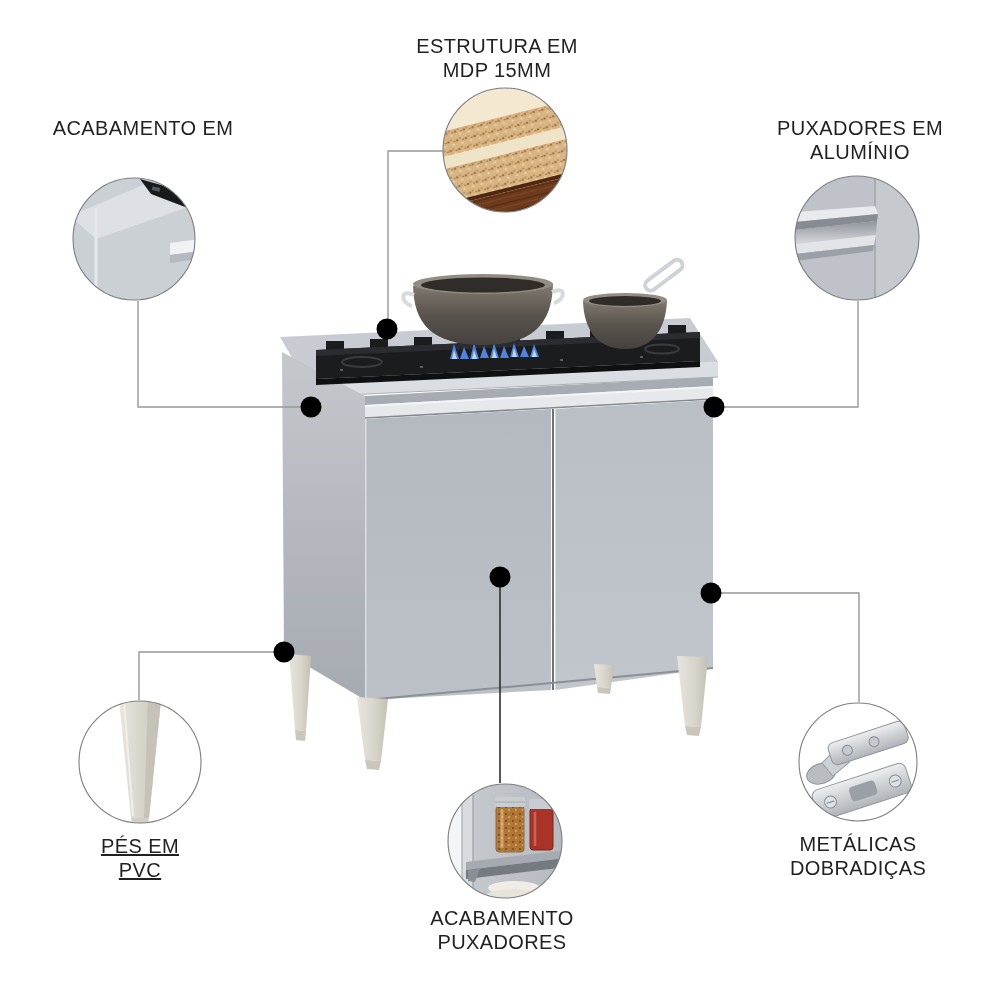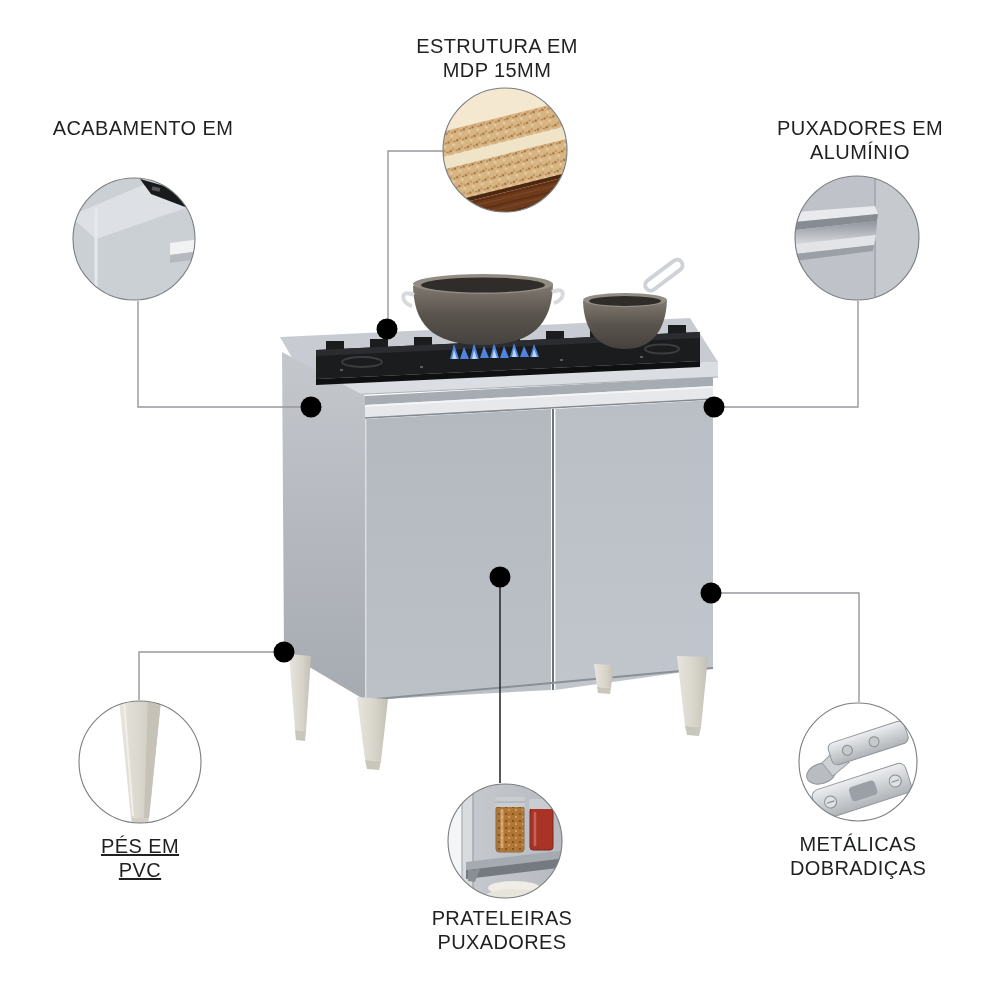--- a/index.html
+++ b/index.html
@@ -323,21 +323,21 @@
 </div>
 <div class="callout-label" style="left:860px;top:116px;">
   <span>PUXADORES EM</span>
   <span>ALUMÍNIO</span>
 </div>
 <div class="callout-label" style="left:140px;top:834px;text-decoration:underline;">
   <span>PÉS EM</span>
   <span>PVC</span>
 </div>
 <div class="callout-label" style="left:502px;top:906px;">
-  <span>PRATELEIRAS</span>
+  <span>ACABAMENTO</span>
   <span>PUXADORES</span>
 </div>
 <div class="callout-label" style="left:858px;top:832px;">
   <span>METÁLICAS</span>
   <span>DOBRADIÇAS</span>
 </div>
 
 </div>
 
 </body></html>

